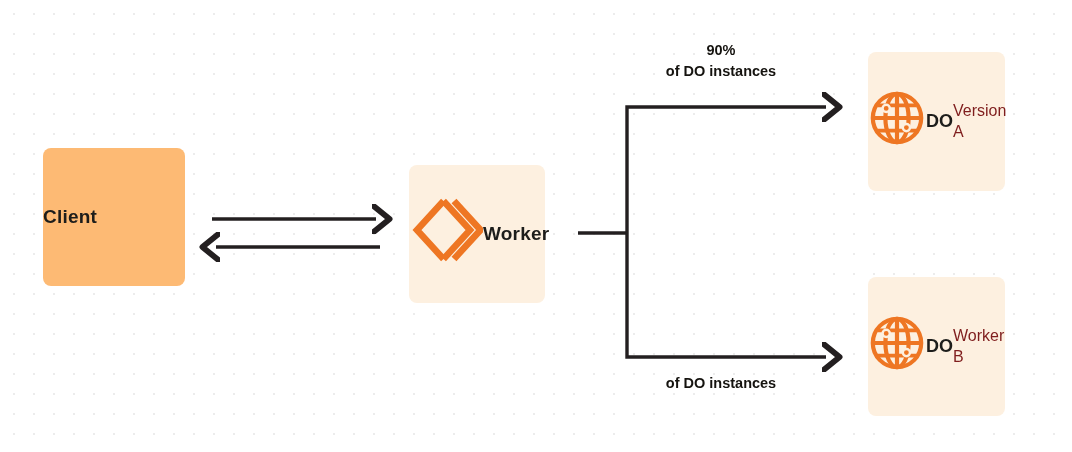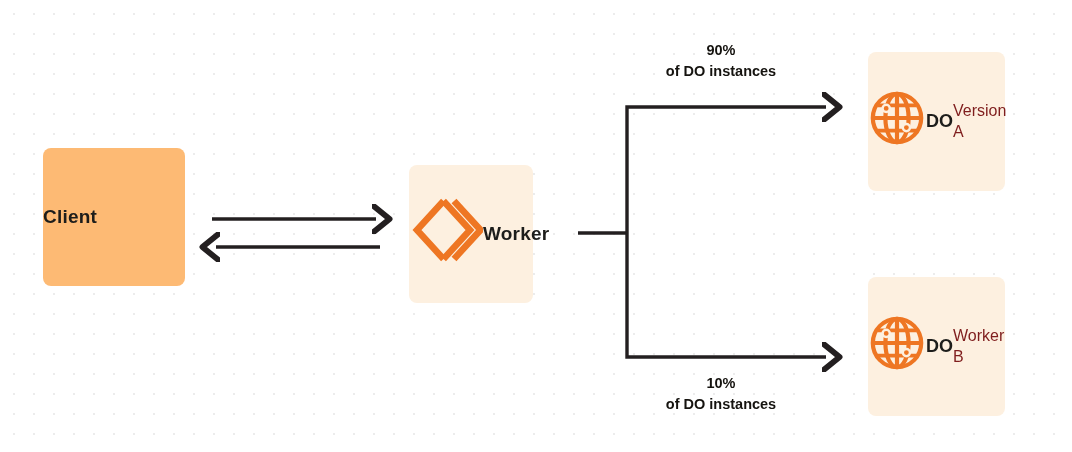--- a/index.html
+++ b/index.html
@@ -43,21 +43,21 @@
   #node-client .node-title {
     font-size: 19px;
     font-weight: bold;
     color: #1d1d1b;
     letter-spacing: 0.2px;
   }
   
   #node-worker {
     left: 409px;
     top: 165px;
-    width: 124px;
+    width: 136px;
     height: 138px;
     background: #fdf0e0;
   }
   #node-worker .icon-wrap {
     width: 78px;
     height: 68px;
     margin-bottom: 8px;
     display: flex;
     align-items: center;
     justify-content: center;
@@ -213,17 +213,16 @@
     <span class="node-title">DO</span>
     <span class="node-sub">Worker B</span>
   </div>
 
   <div class="edge-label" id="label-90">
     <div>90%</div>
     <div>of DO instances</div>
   </div>
 
   <div class="edge-label" id="label-10">
-    <div>10%</div>
     <div>of DO instances</div>
   </div>
 
 </div>
 
 </body></html>

